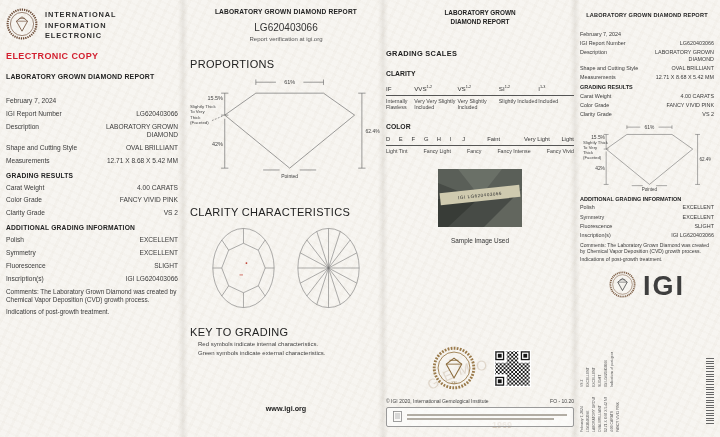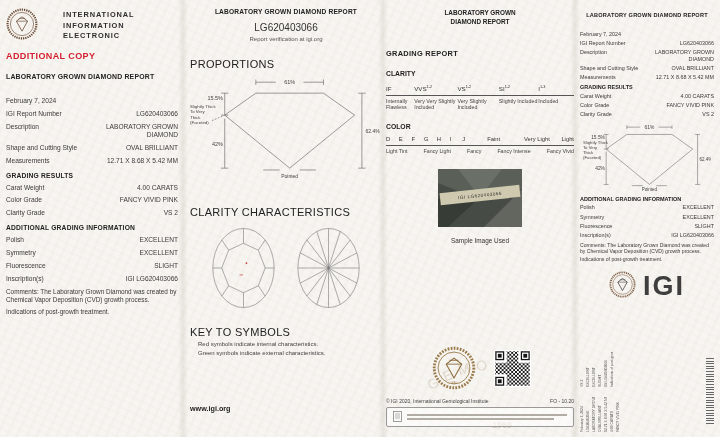--- a/index.html
+++ b/index.html
@@ -9,39 +9,39 @@
     background:repeating-linear-gradient(115deg,rgba(190,175,150,.05) 0 3px,transparent 3px 9px),
                repeating-linear-gradient(25deg,rgba(190,175,150,.04) 0 2px,transparent 2px 7px);}
   .crease{position:absolute;top:0;bottom:0;width:10px;background:linear-gradient(90deg,transparent,rgba(120,110,95,.12),transparent);}
   .panel{position:absolute;}
   .p1{left:6px;top:8px;width:172px;}
   .p2{left:190px;top:8px;width:192px;}
   .p3{left:386px;top:8px;width:188px;}
   .p4{left:580px;top:12px;width:134px;}
 
   
-  .lockup{display:flex;align-items:center;gap:25px;}
+  .lockup{display:flex;align-items:center;gap:7px;}
   .inst{font-size:7.4px;font-weight:bold;letter-spacing:.9px;line-height:1.4;color:#2e2e2e;}
   .ecopy{margin:7px 0 0 0;font-size:9px;font-weight:bold;letter-spacing:.4px;}
   .rpt-title{margin-top:12px;font-size:6.9px;font-weight:bold;letter-spacing:.2px;color:#222;}
   .date1{margin:17px 0 6px 0;font-size:6.6px;}
   .kv{display:flex;justify-content:space-between;gap:4px;margin:5px 0;font-size:6.6px;line-height:1.2;}
   .kv .v{text-align:right;max-width:55%;}
   .sec{font-weight:bold;font-size:6.7px;margin:7px 0 3px 0;color:#222;letter-spacing:.2px;}
   .comments{font-size:6.4px;line-height:1.3;margin-top:2px;}
   .comments2{font-size:6.4px;line-height:1.3;margin-top:3px;}
 
   
   .c2head{text-align:center;}
   .c2t{font-size:6.6px;font-weight:bold;letter-spacing:.2px;color:#222;}
   .c2n{font-size:10px;margin-top:7px;color:#333;}
   .c2v{font-size:6px;margin-top:3px;color:#555;}
   .h2sec{font-weight:normal;font-size:11px;letter-spacing:.3px;margin:16px 0 2px 0;color:#222;}
   .keyline{font-size:6px;line-height:1.55;margin-left:8px;color:#444;}
-  .site{position:absolute;left:190px;top:404px;width:192px;text-align:left;font-weight:bold;font-size:7.2px;color:#222;}
+  .site{position:absolute;left:190px;top:404px;width:192px;text-align:center;font-weight:bold;font-size:7.2px;color:#222;}
   svg text{font-family:"Liberation Sans","DejaVu Sans",sans-serif;}
 
   
   .c3head{text-align:center;font-size:6.4px;font-weight:bold;line-height:1.45;color:#222;}
   .gs{margin-top:22px;font-weight:bold;font-size:7.4px;letter-spacing:.3px;color:#222;}
   .sub{margin-top:12px;font-weight:bold;font-size:6.8px;color:#222;}
   .clrow{display:flex;margin-top:8px;}
   .clcol{font-size:6.2px;color:#333;}
   .clcol sup{font-size:3.8px;}
   .c0{width:15%;} .c1{width:23%;} .c2c{width:22%;} .c3c{width:21%;} .c4{width:19%;}
@@ -103,21 +103,21 @@
           <line x1="13" y1="16.5" x2="27" y2="16.5" stroke="#6b4a35" stroke-width="0.8"></line>
           <line x1="16" y1="13" x2="24" y2="13" stroke="#6b4a35" stroke-width="0.8"></line>
         </svg>
       </span>
       <div class="inst">
         <div>INTERNATIONAL</div>
         <div>INFORMATION</div>
         <div>ELECTRONIC</div>
       </div>
     </div>
-    <div class="ecopy" style="color:#d31f2f;">ADDITIONAL COPY</div>
+    <div class="ecopy" style="color:#d31f2f;">ELECTRONIC COPY</div>
     <div class="rpt-title">LABORATORY GROWN DIAMOND REPORT</div>
     <div class="date1">February 7, 2024</div>
 
     <div class="kv">
       <span class="l">IGI Report Number</span>
       <span class="v">LG620403066</span>
     </div>
     <div class="kv">
       <span class="l">Description</span>
       <span class="v">LABORATORY GROWN DIAMOND</span>
@@ -238,33 +238,33 @@
           <line x1="133" y1="45" x2="144.9" y2="8"></line>
         <line x1="133" y1="45" x2="154.9" y2="16.7"></line>
           <line x1="133" y1="45" x2="161.6" y2="29.7"></line>
       </g>
       <g>
         <circle cx="50" cy="40" r="0.9" fill="#c0392b"></circle>
         <line x1="43" y1="52" x2="46.5" y2="52" stroke="#c0392b" stroke-width="0.7"></line>
       </g>
     </svg>
 
-    <div class="h2sec" style="margin-top:12px;">KEY TO SYMBOLS</div>
+    <div class="h2sec" style="margin-top:12px;">KEY TO GRADING</div>
     <div class="keyline">Red symbols indicate internal characteristics.</div>
     <div class="keyline">Green symbols indicate external characteristics.</div>
   </div>
   <div class="site">www.igi.org</div>
 
   <div class="panel p3">
     <div class="c3head">
       <div>LABORATORY GROWN</div>
       <div>DIAMOND REPORT</div>
     </div>
 
-    <div class="gs">GRADING REPORT</div>
+    <div class="gs">GRADING SCALES</div>
     <div class="sub">CLARITY</div>
     <div class="clrow">
       <div class="clcol c0"><span>IF</span><sup></sup></div>
       <div class="clcol c1"><span>VVS</span><sup>1-2</sup></div>
       <div class="clcol c2c"><span>VS</span><sup>1-2</sup></div>
       <div class="clcol c3c"><span>SI</span><sup>1-2</sup></div>
       <div class="clcol c4"><span>I</span><sup>1-3</sup></div>
     </div>
     <div class="scaleline"></div>
     <div class="cllab">

